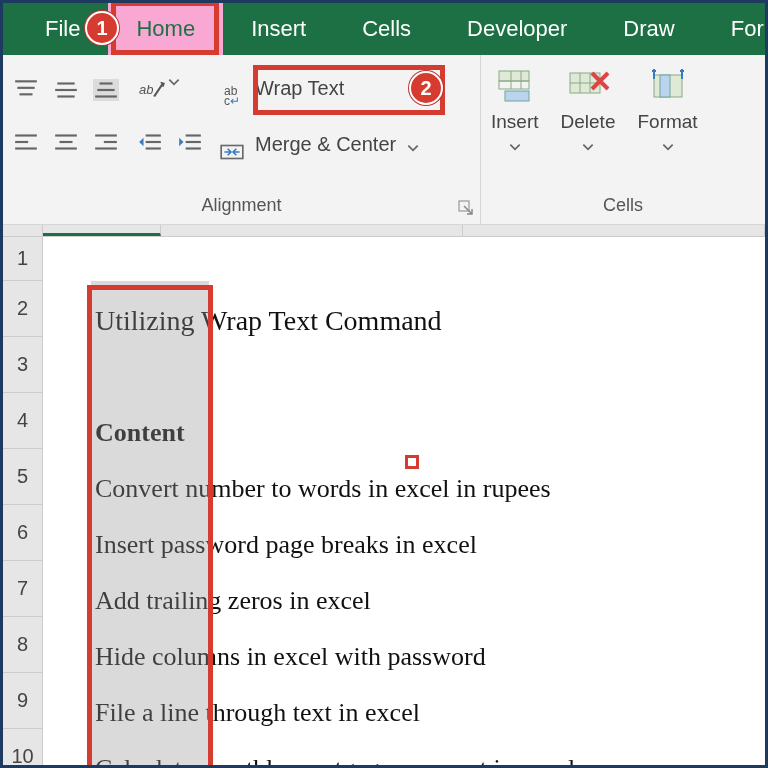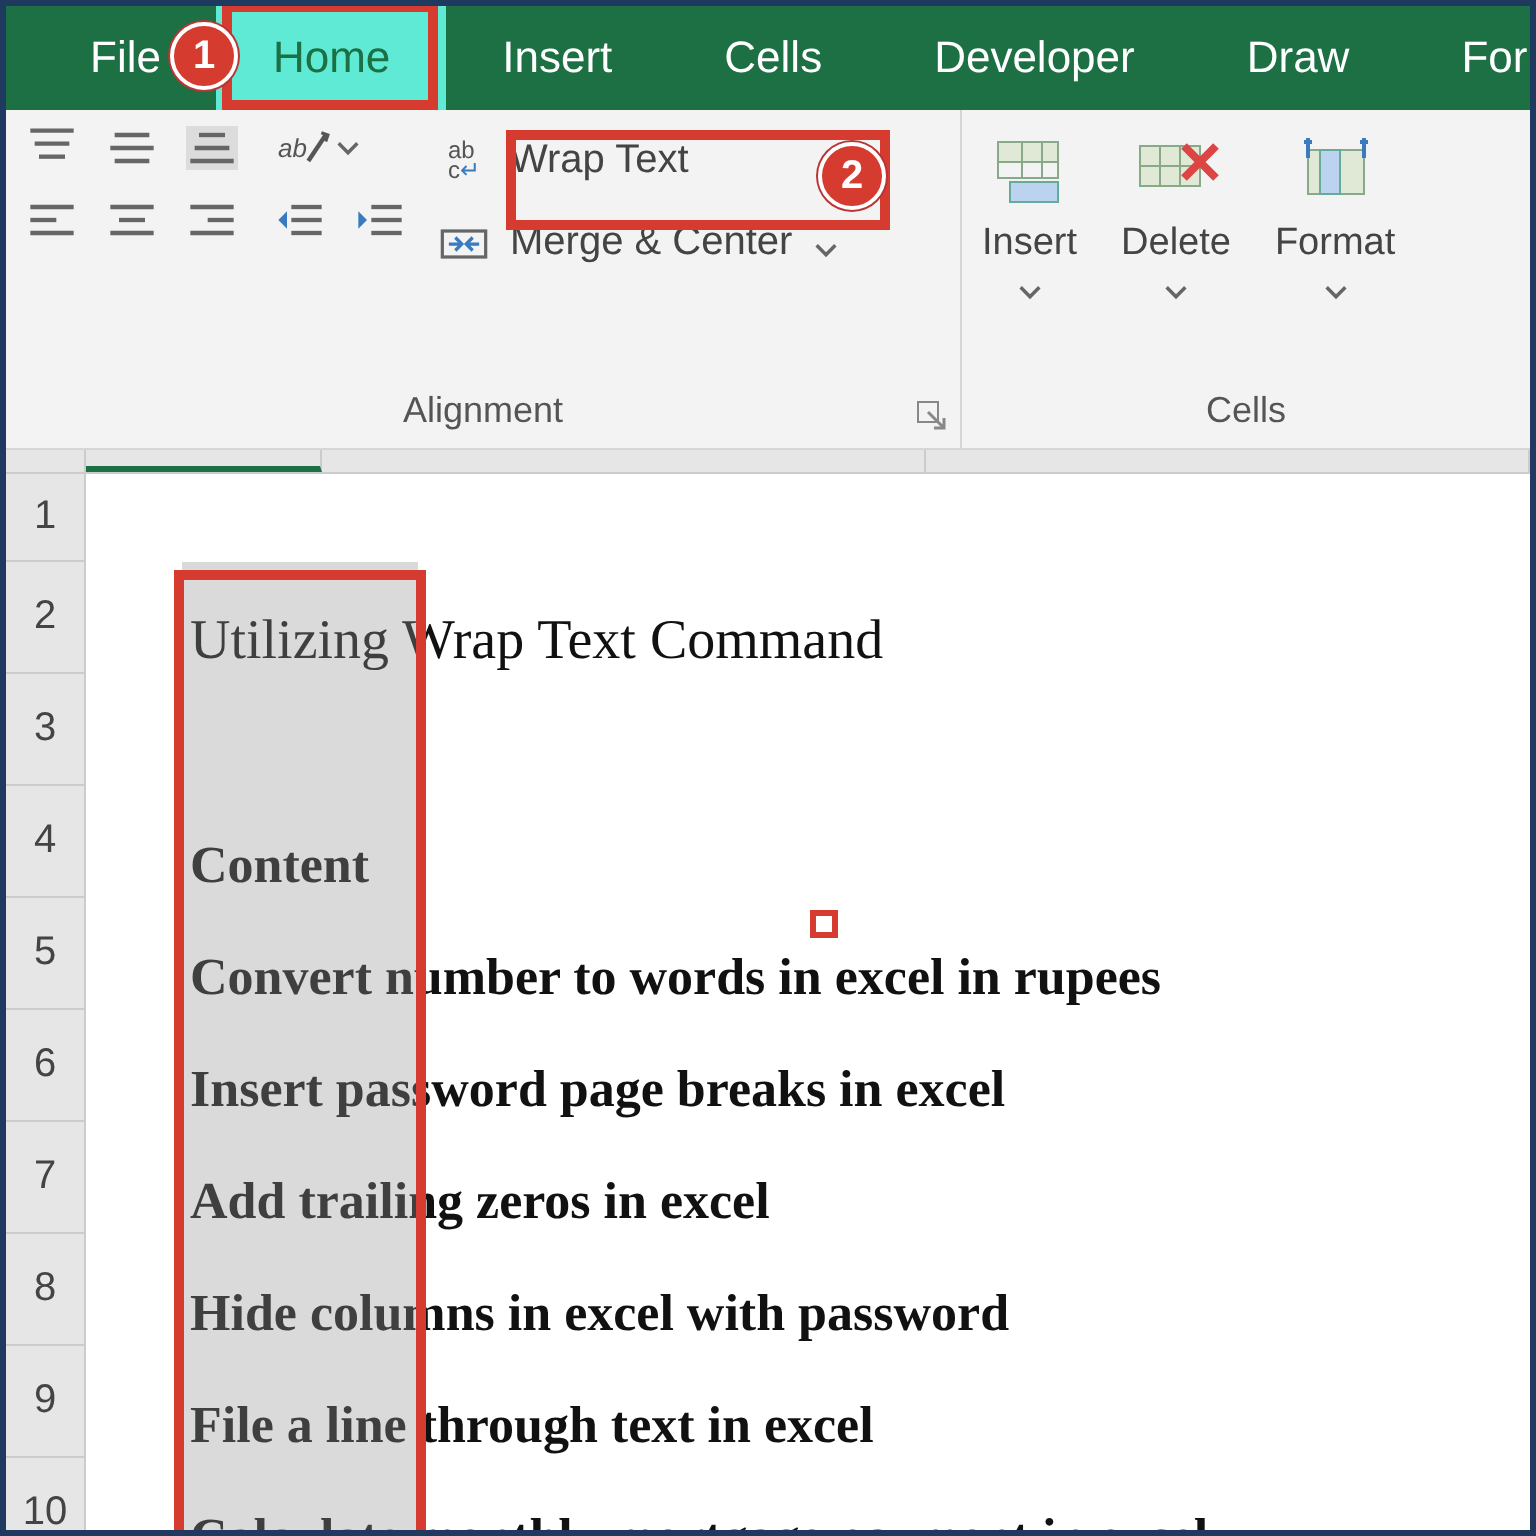--- a/index.html
+++ b/index.html
@@ -25,21 +25,21 @@
     color: #fff;
     padding: 12px 28px;
     font-size: 22px;
     height: 100%;
     display: flex;
     align-items: center;
     cursor: default;
     position: relative;
   }
   .tab.active {
-    background: #5eead4;
+    background: #f9a8d4;
     color: #1d7044;
     text-align: center;
   }
   
   .ribbon {
     background: #f3f3f3;
     height: 170px;
     display: flex;
     border-bottom: 1px solid #d6d6d6;
   }
@@ -62,21 +62,21 @@
     right: 6px;
     bottom: 8px;
     width: 16px;
     height: 16px;
   }
   .dialog-launcher svg { width: 16px; height: 16px; }
 
   
   .align-col { display: flex; flex-direction: column; gap: 14px; margin-right: 18px; }
   .align-row { display: flex; gap: 14px; }
-  .ico { width: 26px; height: 22px; display: inline-flex; justify-content: center; }
+  .ico { width: 26px; height: 22px; display: inline-flex; align-items: center; justify-content: center; margin-top: 16px; }
   .ico svg { width: 100%; height: 100%; }
 
   .orientation { display: flex; align-items: center; gap: 2px; margin-left: 2px; }
 
   .wrap-merge { display: flex; flex-direction: column; gap: 18px; margin-left: 16px; padding-top: 6px; }
   .wm-row { display: flex; align-items: center; gap: 10px; font-size: 20px; color: #444; }
   .chev { width: 14px; height: 14px; }
 
   
   .cells-body { display: flex; gap: 22px; padding-top: 4px; }
@@ -90,21 +90,21 @@
   
   .sheet { position: relative; }
   .colheads { display: flex; height: 12px; background: #e6e6e6; border-bottom: 1px solid #ccc; }
   .corner { width: 40px; border-right: 1px solid #ccc; }
   .colheads .ch { flex: 1; border-right: 1px solid #ccc; }
   .grid { display: flex; }
   .rowheads { width: 40px; background: #e6e6e6; }
   .rh { height: 56px; border-bottom: 1px solid #ccc; border-right: 1px solid #ccc; display: flex; align-items: center; justify-content: center; font-size: 20px; color: #444; }
   .rh:first-child { height: 44px; }
   .cellsarea { flex: 1; position: relative; padding-left: 52px; padding-top: 0; }
-  .cell { height: 56px; display: flex; align-items: center; font-family: "Comic Sans MS", cursive; font-size: 26px; color: #111; white-space: nowrap; font-weight: bold; }
+  .cell { height: 56px; display: flex; align-items: center; font-family: "Comic Sans MS", cursive; font-size: 26px; color: #111; white-space: nowrap; }
   .cell:first-child { height: 44px; }
   .title-cell { font-size: 28px; font-weight: normal; }
   .sel-overlay {
     position: absolute;
     background: rgba(150,150,150,0.35);
     left: 48px;
     top: 44px;
     width: 118px;
     height: 504px;
   }

